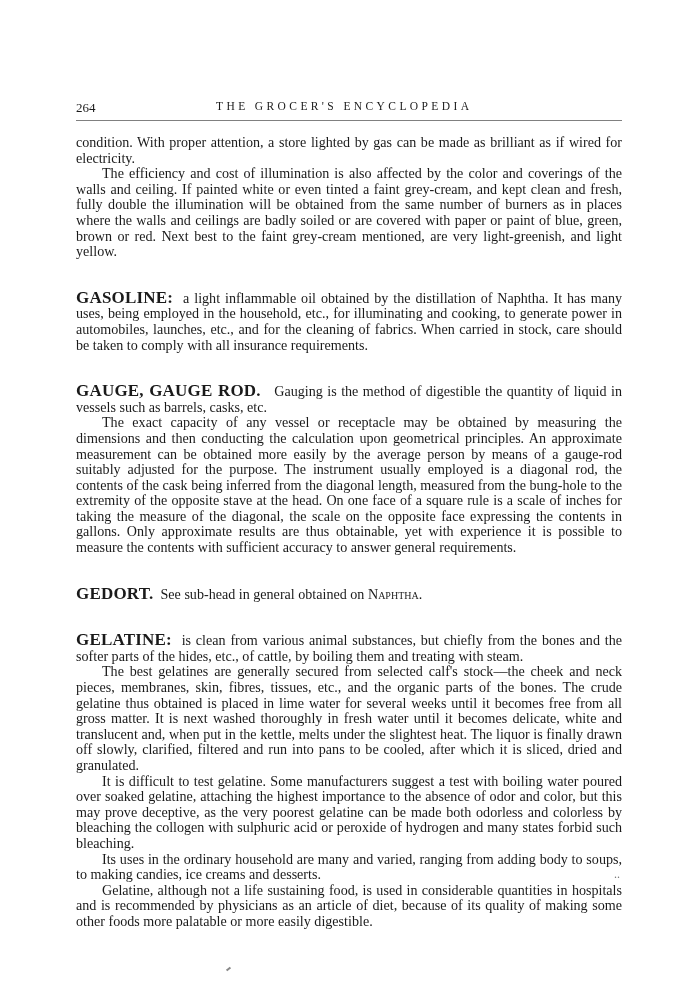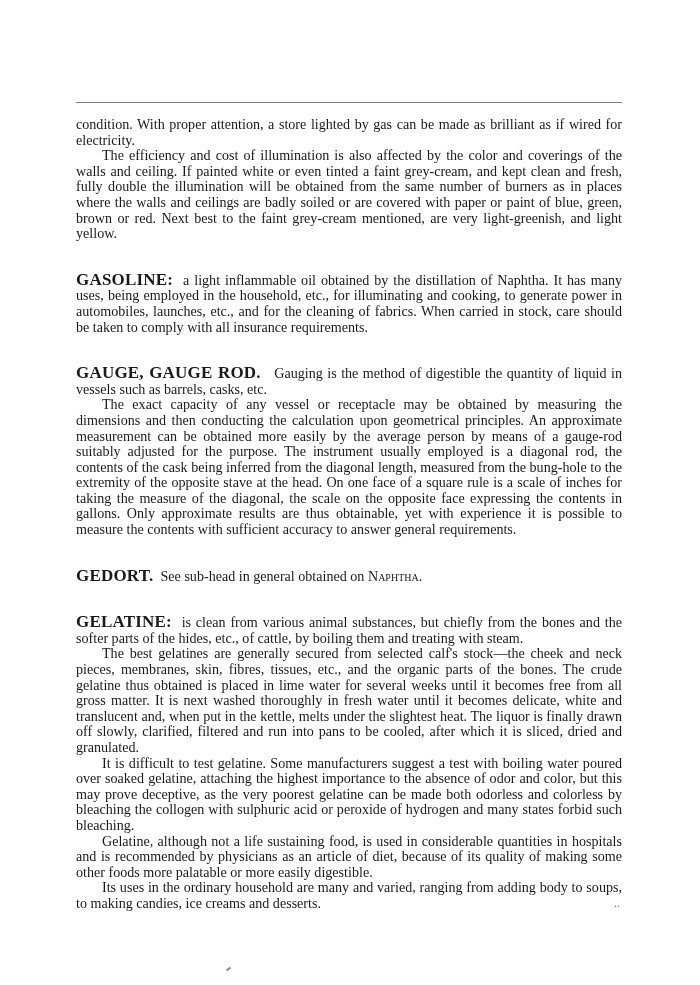--- a/index.html
+++ b/index.html
@@ -90,20 +90,24 @@
       height: 2px;
       background: #888;
       transform: rotate(-40deg);
     }
   </style>
 </head>
 <body>
 
 <div class="page">
 
+  <div class="running-head">
+    <span class="page-number">264</span>
+    <span class="running-title">THE GROCER'S ENCYCLOPEDIA</span>
+  </div>
   <div class="head-rule"></div>
 
   <section class="entry entry-first">
     <p>condition. With proper attention, a store lighted by gas can be made as brilliant as if wired for electricity.</p>
     <p class="indent">The efficiency and cost of illumination is also affected by the color and coverings of the walls and ceiling. If painted white or even tinted a faint grey-cream, and kept clean and fresh, fully double the illumination will be obtained from the same number of burners as in places where the walls and ceilings are badly soiled or are covered with paper or paint of blue, green, brown or red. Next best to the faint grey-cream mentioned, are very light-greenish, and light yellow.</p>
   </section>
 
   <section class="entry">
     <p><span class="headword">GASOLINE:</span>&nbsp; <span>a light inflammable oil obtained by the distillation of Naphtha. It has many uses, being employed in the household, etc., for illuminating and cooking, to generate power in automobiles, launches, etc., and for the cleaning of fabrics. When carried in stock, care should be taken to comply with all insurance requirements.</span></p>
   </section>
@@ -114,19 +118,19 @@
   </section>
 
   <section class="entry">
     <p><span class="headword">GEDORT.</span>&nbsp; <span>See sub-head in general obtained on</span> <span class="smallcaps">Naphtha</span><span>.</span></p>
   </section>
 
   <section class="entry">
     <p><span class="headword">GELATINE:</span>&nbsp; <span>is clean from various animal substances, but chiefly from the bones and the softer parts of the hides, etc., of cattle, by boiling them and treating with steam.</span></p>
     <p class="indent">The best gelatines are generally secured from selected calf's stock—the cheek and neck pieces, membranes, skin, fibres, tissues, etc., and the organic parts of the bones. The crude gelatine thus obtained is placed in lime water for several weeks until it becomes free from all gross matter. It is next washed thoroughly in fresh water until it becomes delicate, white and translucent and, when put in the kettle, melts under the slightest heat. The liquor is finally drawn off slowly, clarified, filtered and run into pans to be cooled, after which it is sliced, dried and granulated.</p>
     <p class="indent">It is difficult to test gelatine. Some manufacturers suggest a test with boiling water poured over soaked gelatine, attaching the highest importance to the absence of odor and color, but this may prove deceptive, as the very poorest gelatine can be made both odorless and colorless by bleaching the collogen with sulphuric acid or peroxide of hydrogen and many states forbid such bleaching.</p>
+    <p class="indent last-line"><span>Its uses in the ordinary household are many and varied, ranging from adding body to soups, to making candies, ice creams and desserts.</span><span class="trail-dots">..</span></p>
     <p class="indent">Gelatine, although not a life sustaining food, is used in considerable quantities in hospitals and is recommended by physicians as an article of diet, because of its quality of making some other foods more palatable or more easily digestible.</p>
-    <p class="indent last-line"><span>Its uses in the ordinary household are many and varied, ranging from adding body to soups, to making candies, ice creams and desserts.</span><span class="trail-dots">..</span></p>
   </section>
 
 </div>
 
 <div class="stray-mark"></div>
 
 </body></html>

